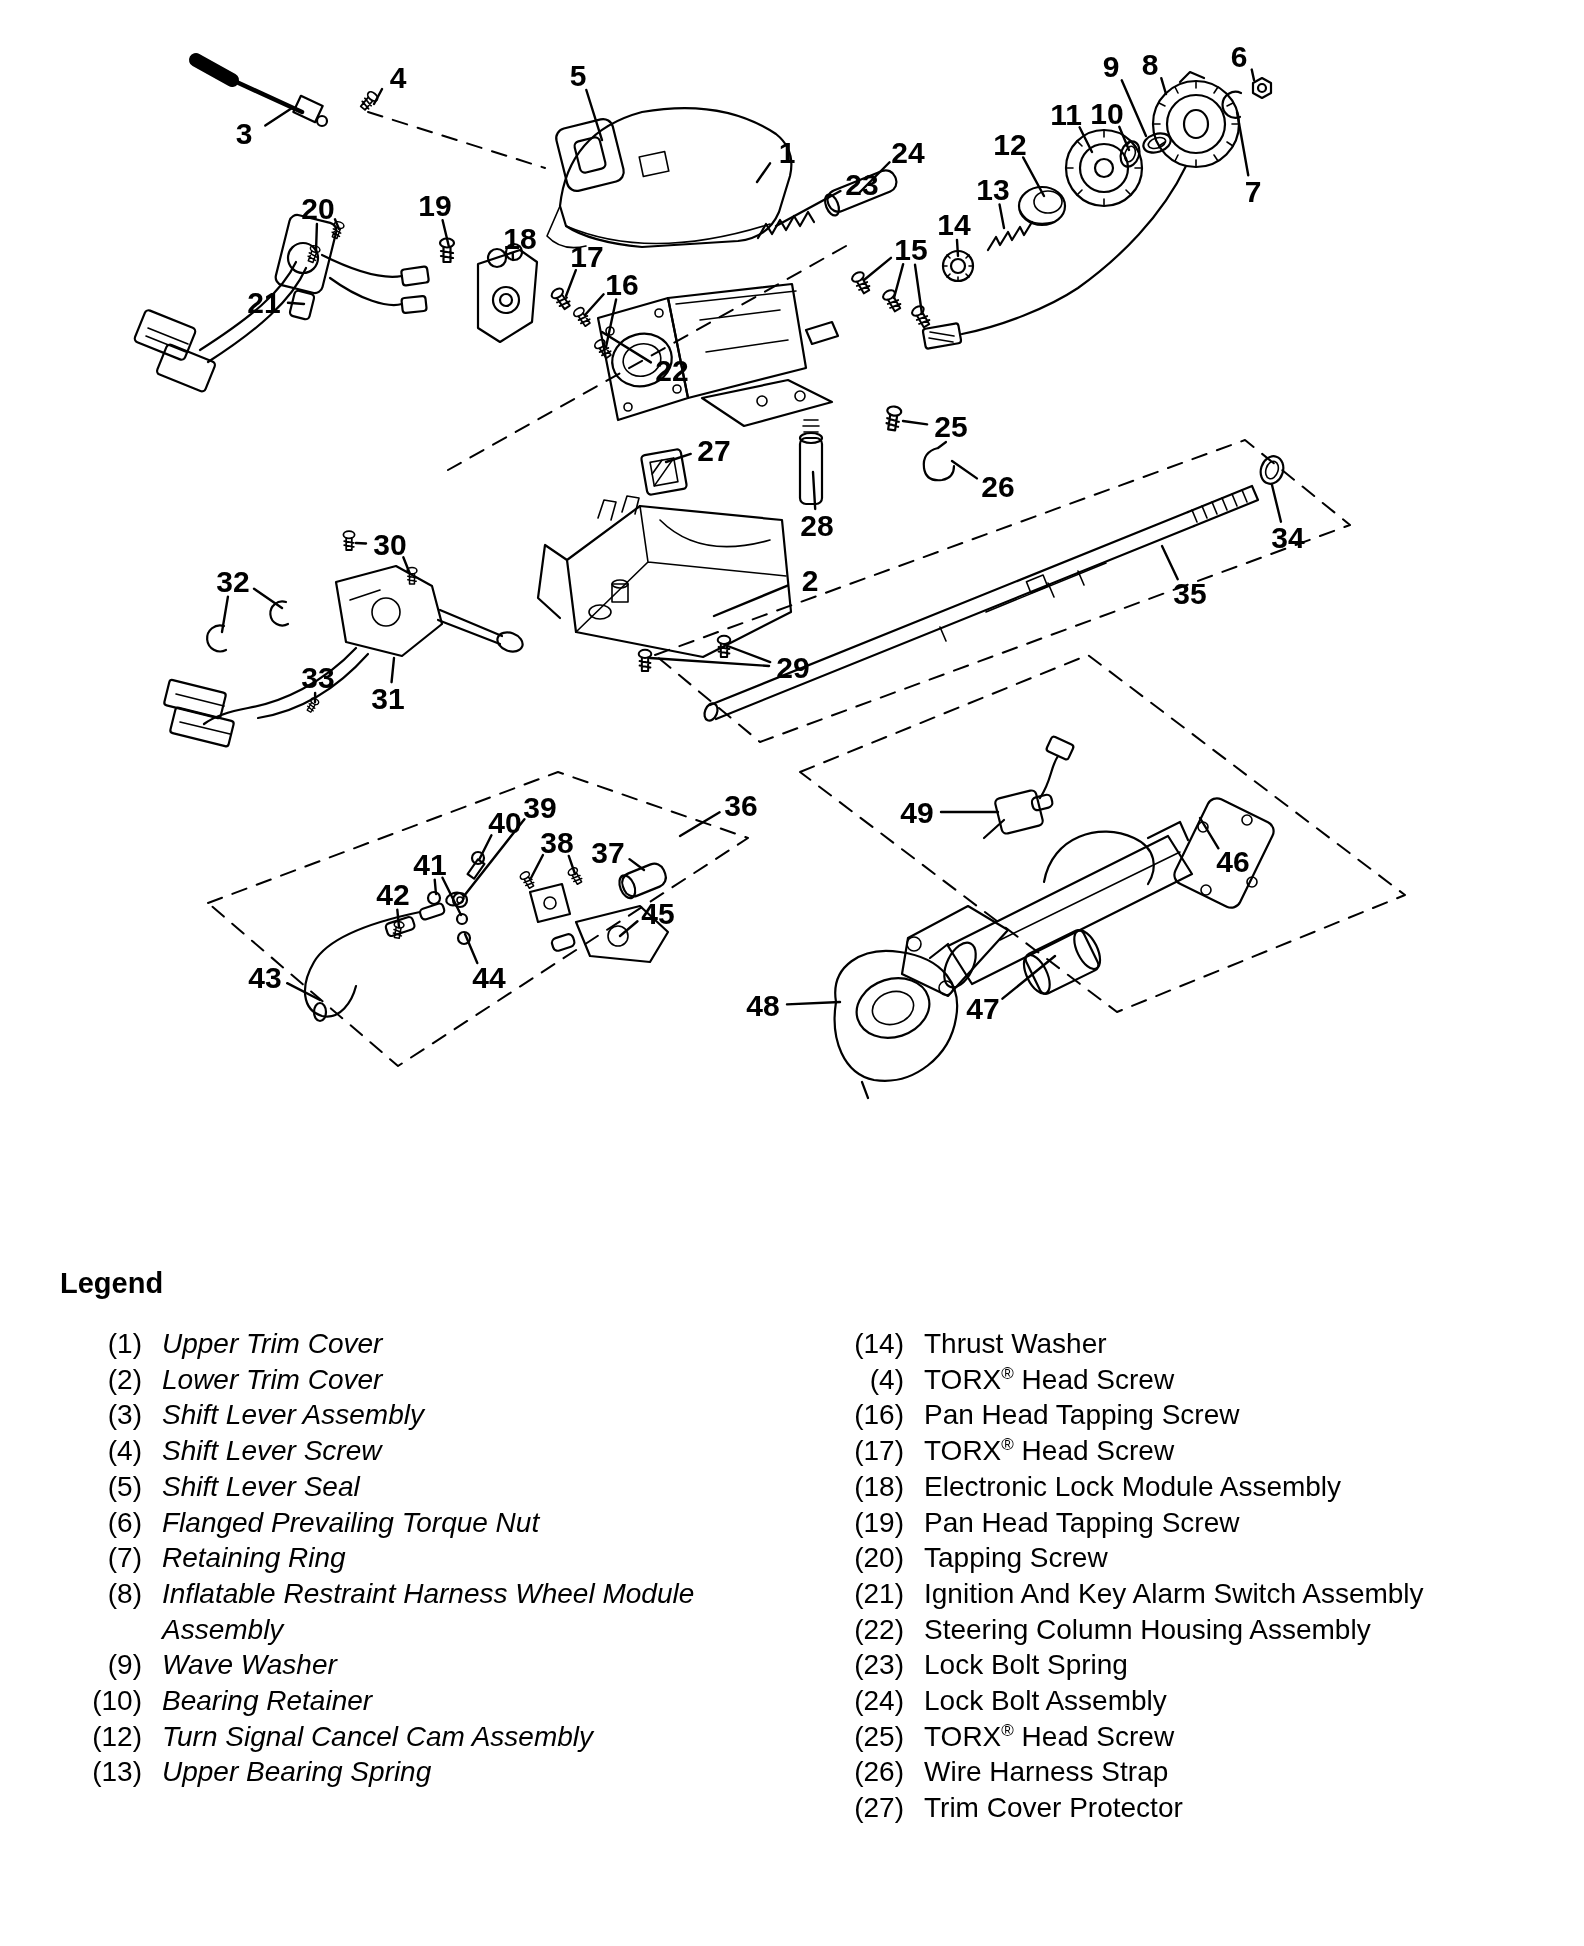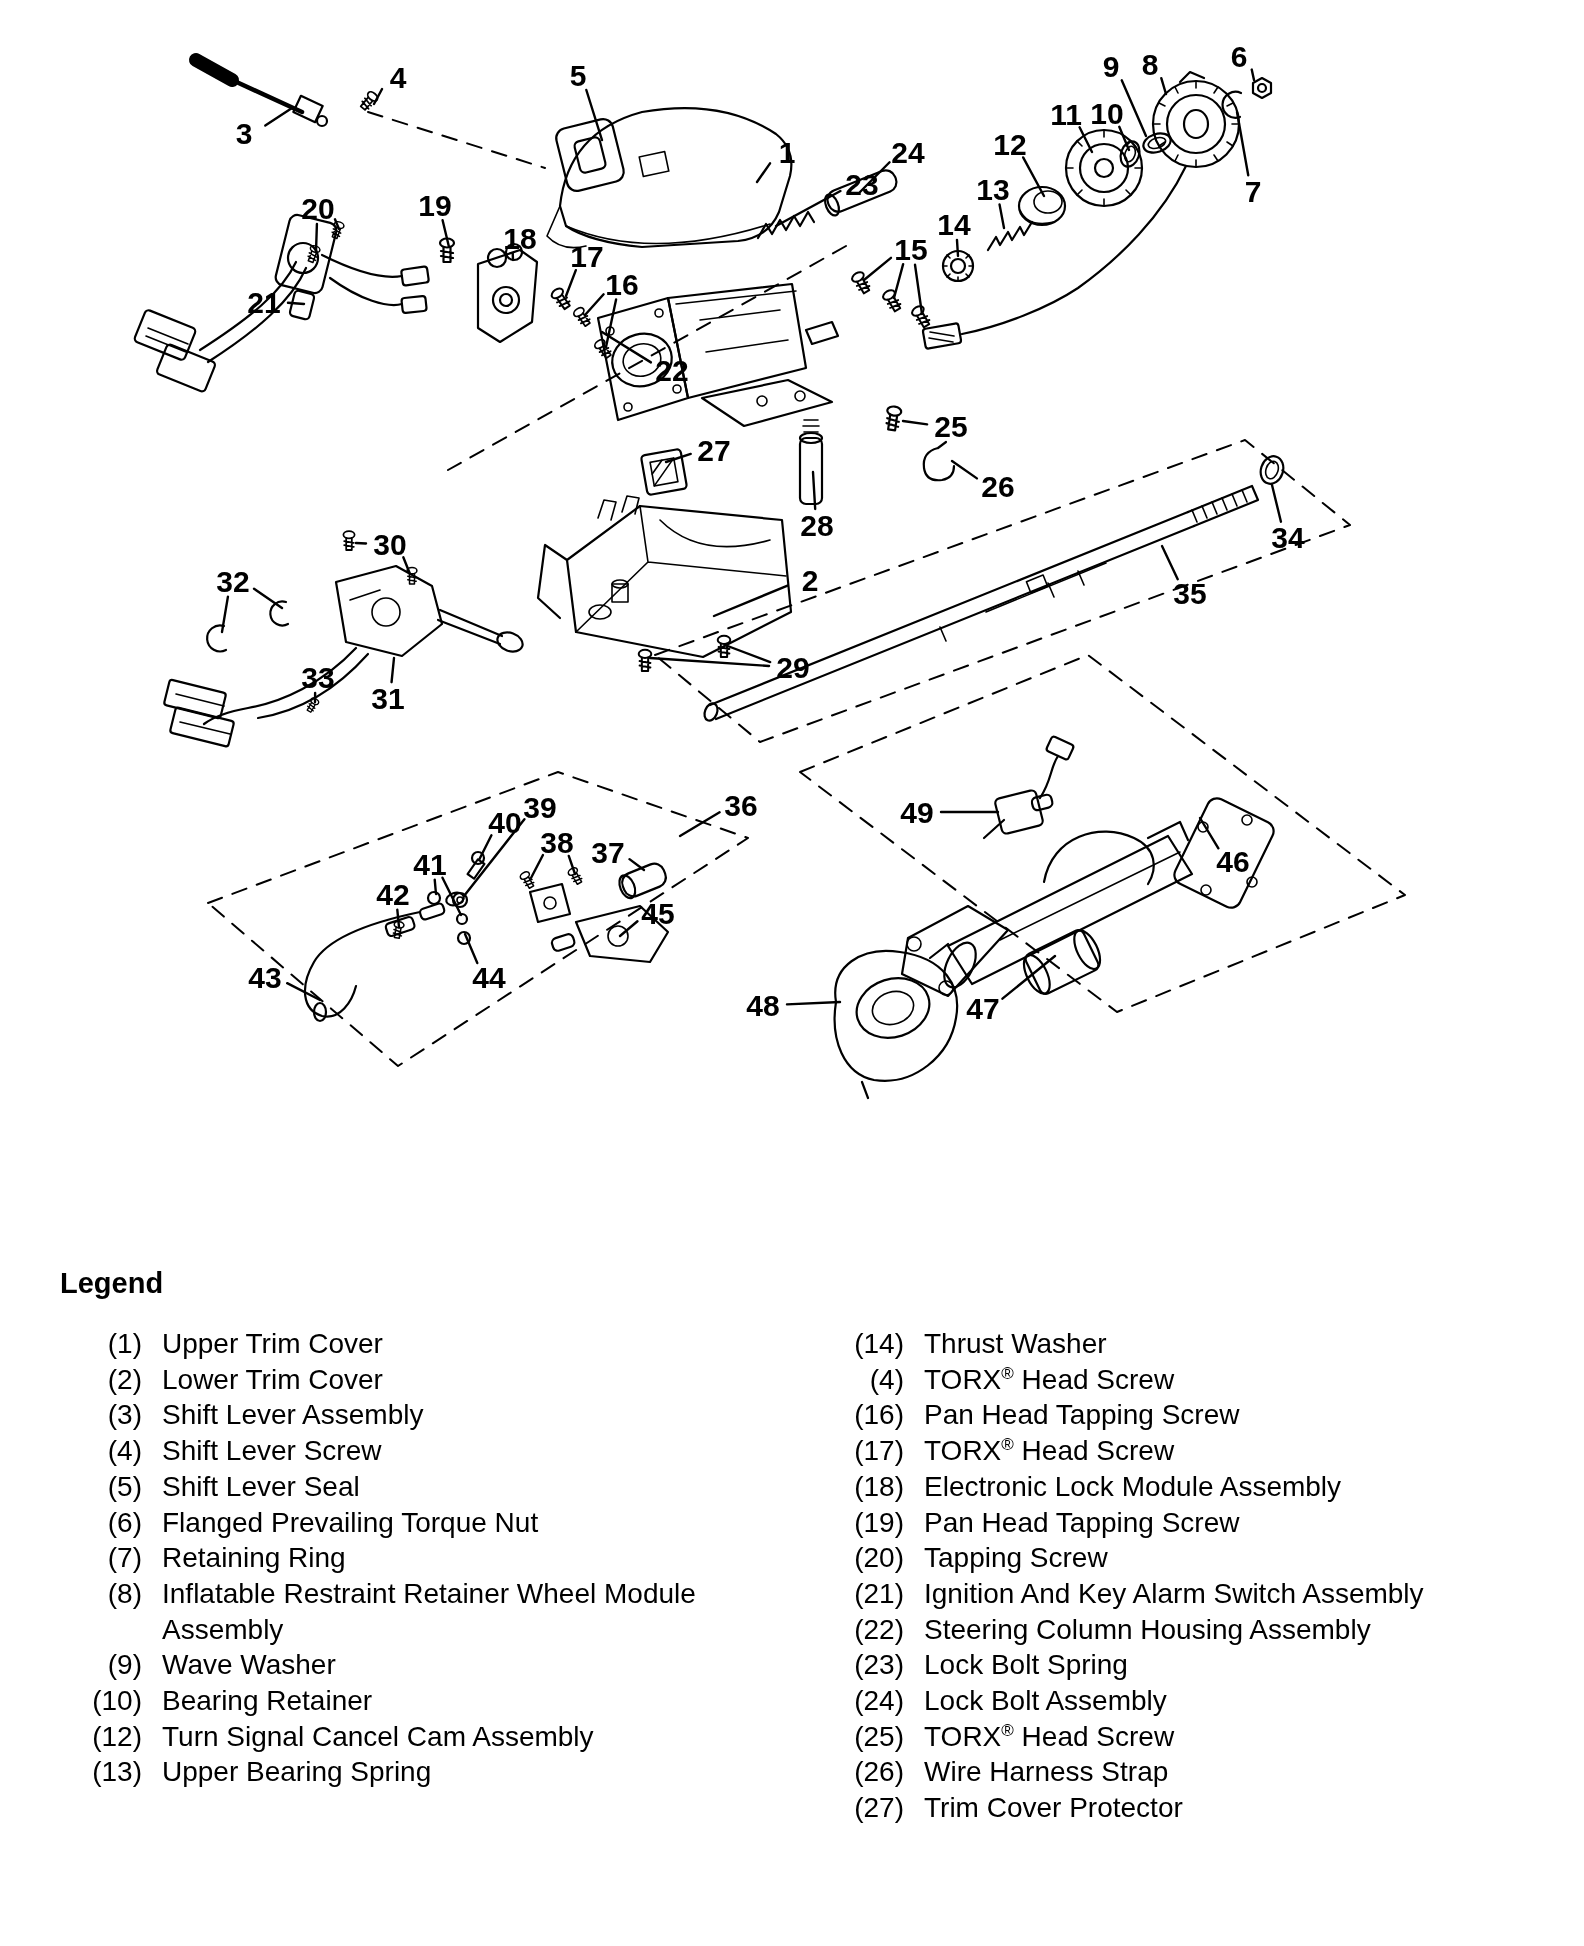--- a/index.html
+++ b/index.html
@@ -20,21 +20,21 @@
       text-anchor:middle;dominant-baseline:central;}
   
   .legend{position:absolute;left:12px;top:1266px;width:100%;}
   .legend-heading{margin:0 0 0 48px;font:bold 29px/34px "Liberation Sans",sans-serif;}
   .legend-cols{display:flex;margin-top:26px;}
   .lg-col{display:block;}
   .col-left{margin-left:66px;width:706px;}
   .col-right{margin-left:56px;width:730px;}
   .lg-row{display:grid;grid-template-columns:64px 1fr;column-gap:20px;
       font:28px/35.7px "Liberation Sans",sans-serif;}
-  .col-left .lg-label{max-width:600px;}
+  .col-left .lg-label{max-width:600px;font-style:italic;}
   .col-right .lg-label{max-width:644px;}
   .lg-num{text-align:right;white-space:nowrap;}
   .lg-label sup{font-size:17px;line-height:0;}
 </style>
 </head>
 <body>
 
 <div class="page">
 
   <svg id="diagram" width="1584" height="1250" viewBox="0 0 1584 1250">
@@ -455,21 +455,21 @@
           <div class="lg-row">
             <span class="lg-num">(6)</span>
             <span class="lg-label">Flanged Prevailing Torque Nut</span>
           </div>
           <div class="lg-row">
             <span class="lg-num">(7)</span>
             <span class="lg-label">Retaining Ring</span>
           </div>
           <div class="lg-row">
             <span class="lg-num">(8)</span>
-            <span class="lg-label">Inflatable Restraint Retainer Wheel Module Assembly</span>
+            <span class="lg-label">Inflatable Restraint Harness Wheel Module Assembly</span>
           </div>
           <div class="lg-row">
             <span class="lg-num">(9)</span>
             <span class="lg-label">Wave Washer</span>
           </div>
           <div class="lg-row">
             <span class="lg-num">(10)</span>
             <span class="lg-label">Bearing Retainer</span>
           </div>
           <div class="lg-row">

